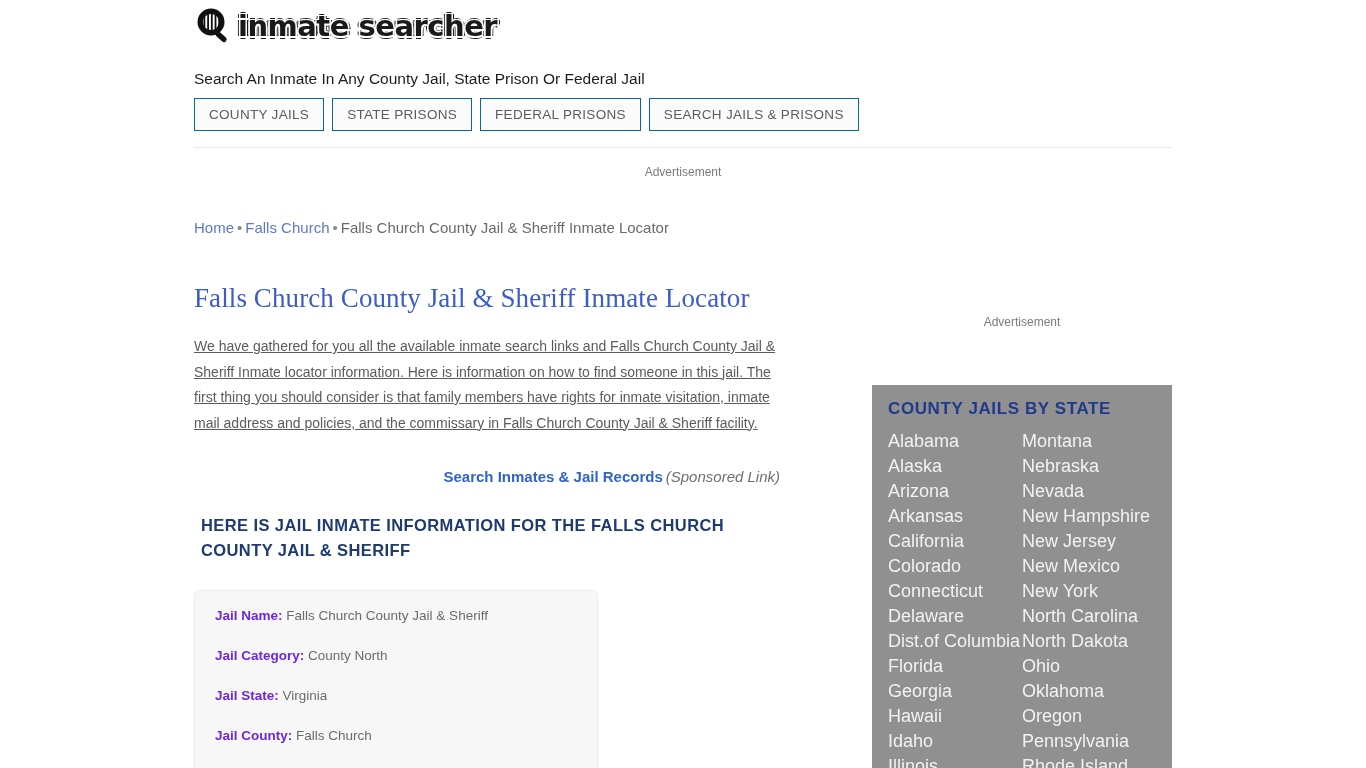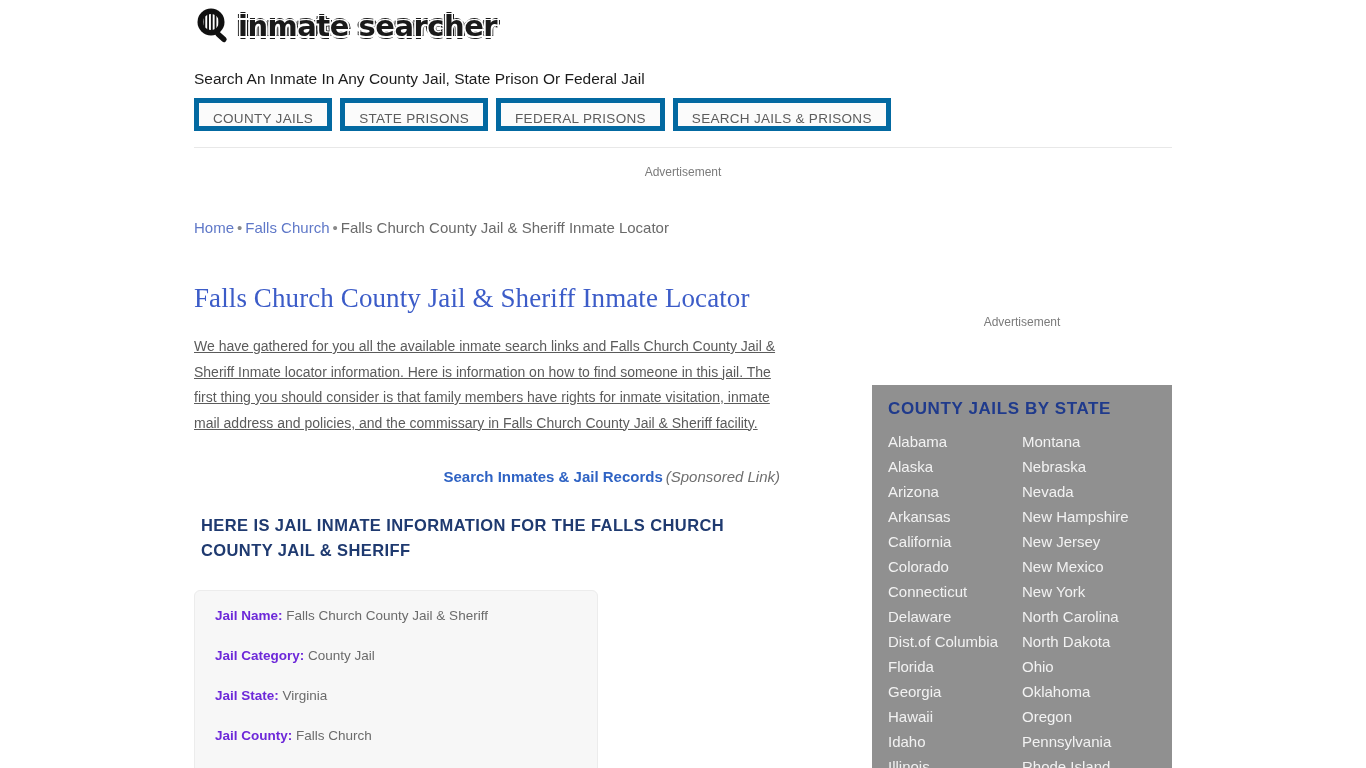--- a/index.html
+++ b/index.html
@@ -70,21 +70,21 @@
 
   
   .nav {
     position: absolute;
     left: 194px;
     top: 98px;
     display: flex;
     gap: 8px;
   }
   .nav-btn {
-    border: 5px solid #0369a1;
+    border: 1px solid #0369a1;
     background: #fbfbfb;
     color: #5c5c5c;
     font-size: 13.5px;
     letter-spacing: 0.3px;
     padding: 8px 14px 9px 14px;
     line-height: 16px;
     cursor: pointer;
     white-space: nowrap;
     font-family: "Liberation Sans", sans-serif;
     box-sizing: border-box;
@@ -243,21 +243,21 @@
   }
   .states-col ul {
     list-style: none;
     margin: 0;
     padding: 0;
   }
   .states-col li { margin: 0; }
   .states-col a {
     display: block;
     color: #f2f2f2;
-    font-size: 15px;
+    font-size: 18px;
     line-height: 25px;
     text-decoration: none;
     cursor: pointer;
     white-space: nowrap;
   }
 </style>
 </head>
 <body>
 
 <div class="page">
@@ -310,21 +310,21 @@
 
     <h2 class="section-title">HERE IS JAIL INMATE INFORMATION FOR THE FALLS CHURCH COUNTY JAIL &amp; SHERIFF</h2>
 
     <div class="info-box">
       <div class="info-row">
         <span class="k">Jail Name:</span>
         <span>Falls Church County Jail &amp; Sheriff</span>
       </div>
       <div class="info-row">
         <span class="k">Jail Category:</span>
-        <span>County Jail</span>
+        <span>County North</span>
       </div>
       <div class="info-row">
         <span class="k">Jail State:</span>
         <span>Virginia</span>
       </div>
       <div class="info-row">
         <span class="k">Jail County:</span>
         <span>Falls Church</span>
       </div>
       <div class="info-row">

